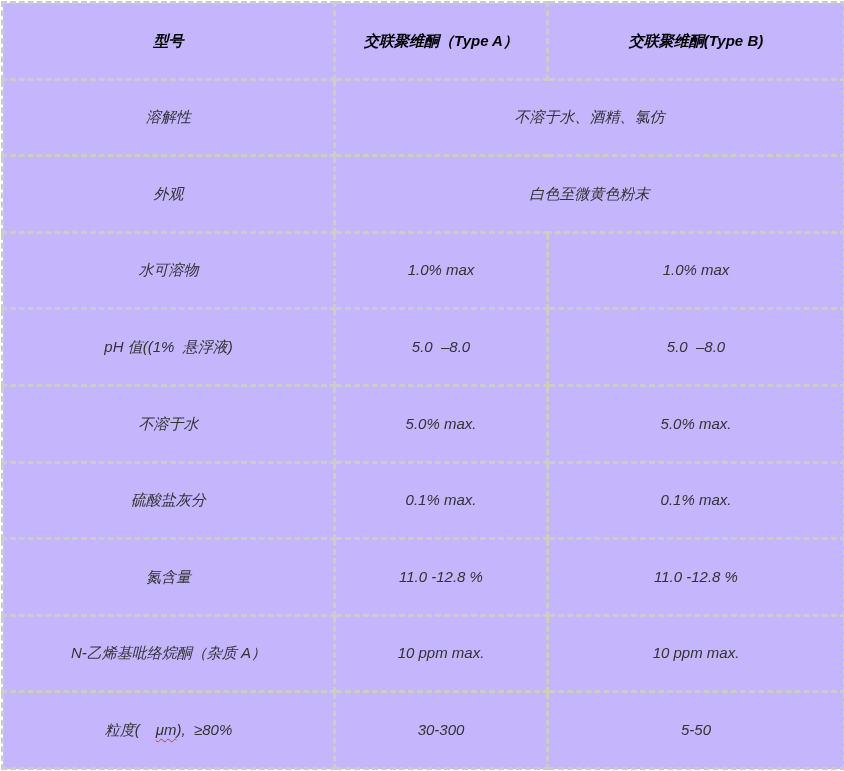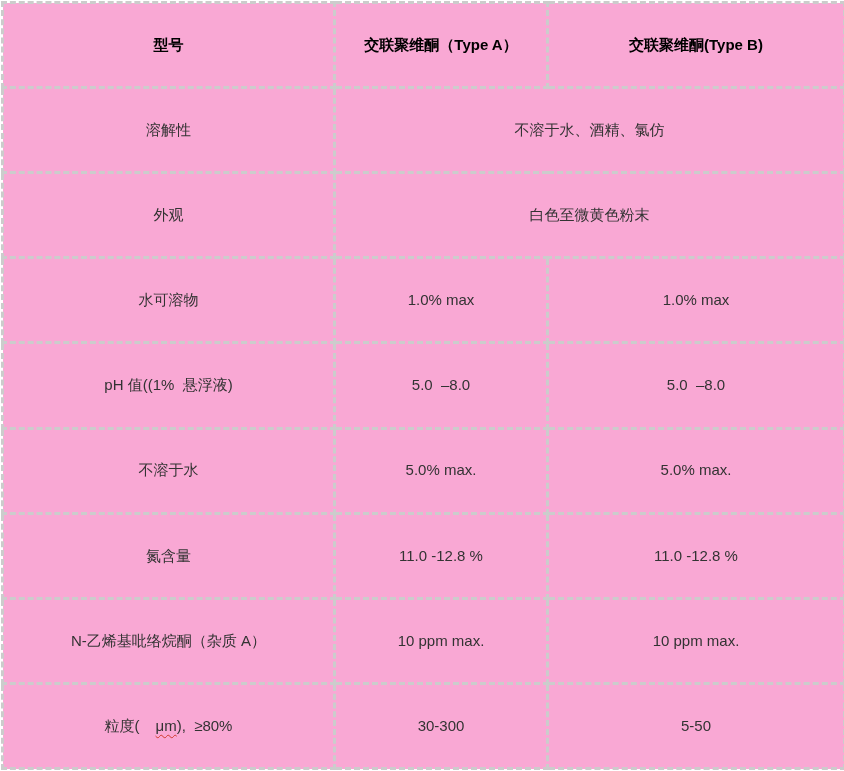--- a/index.html
+++ b/index.html
@@ -20,23 +20,24 @@
     font-size: 15px;
     color: #333333;
     background: #ffffff;
   }
   .spec-table th,
   .spec-table td {
     border: 3px dashed #cccccc;
     text-align: center;
     vertical-align: middle;
     padding: 2px 8px;
-    background: #f9a8d4;
+    background: #c4b5fd;
     white-space: pre-wrap;
     line-height: 1.35;
+    font-style: italic;
   }
   .spec-table th {
     font-weight: bold;
     color: #000000;
     font-size: 15px;
   }
   .spec-table sub {
     font-size: 10px;
     line-height: 0;
   }
@@ -86,20 +87,25 @@
       <td>5.0  –8.0</td>
       <td>5.0  –8.0</td>
     </tr>
 
     <tr style="height:64px">
       <td>不溶于水</td>
       <td>5.0% max.</td>
       <td>5.0% max.</td>
     </tr>
 
+    <tr style="height:64px">
+      <td>硫酸盐灰分</td>
+      <td>0.1% max.</td>
+      <td>0.1% max.</td>
+    </tr>
 
     <tr style="height:64px">
       <td>氮含量</td>
       <td>11.0 -12.8 %</td>
       <td>11.0 -12.8 %</td>
     </tr>
 
     <tr style="height:64px">
       <td>N-乙烯基吡络烷酮（杂质 A）</td>
       <td>10 ppm max.</td>

